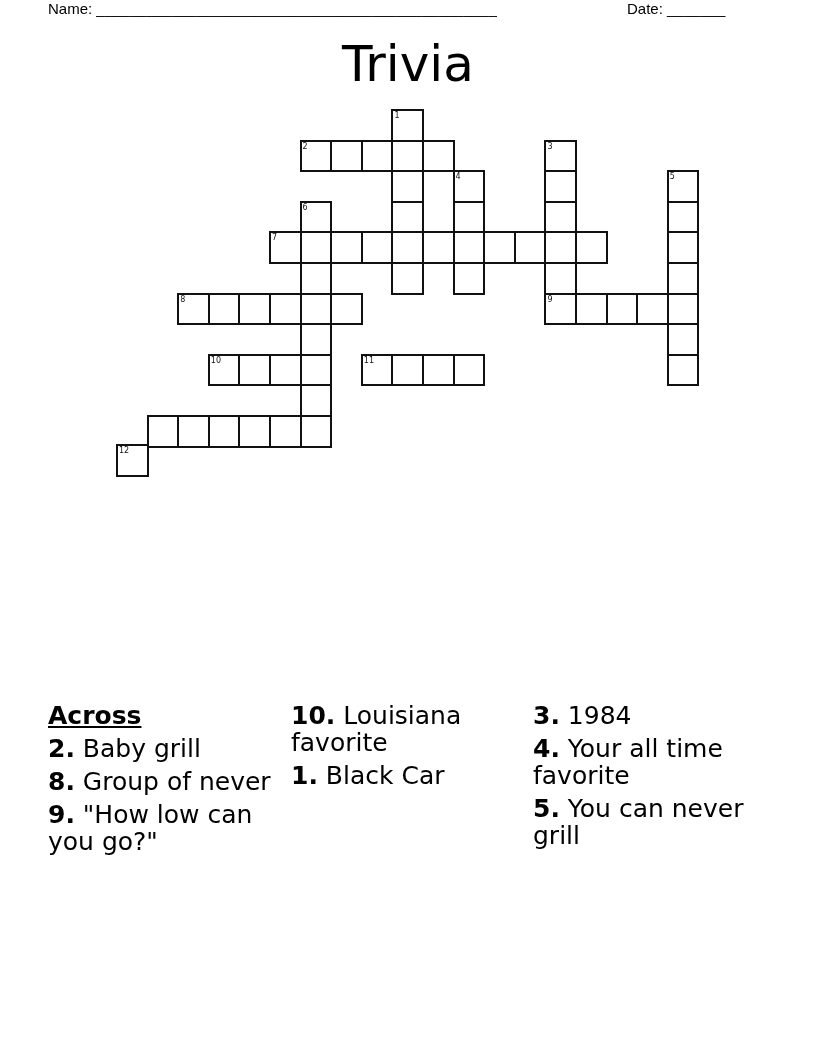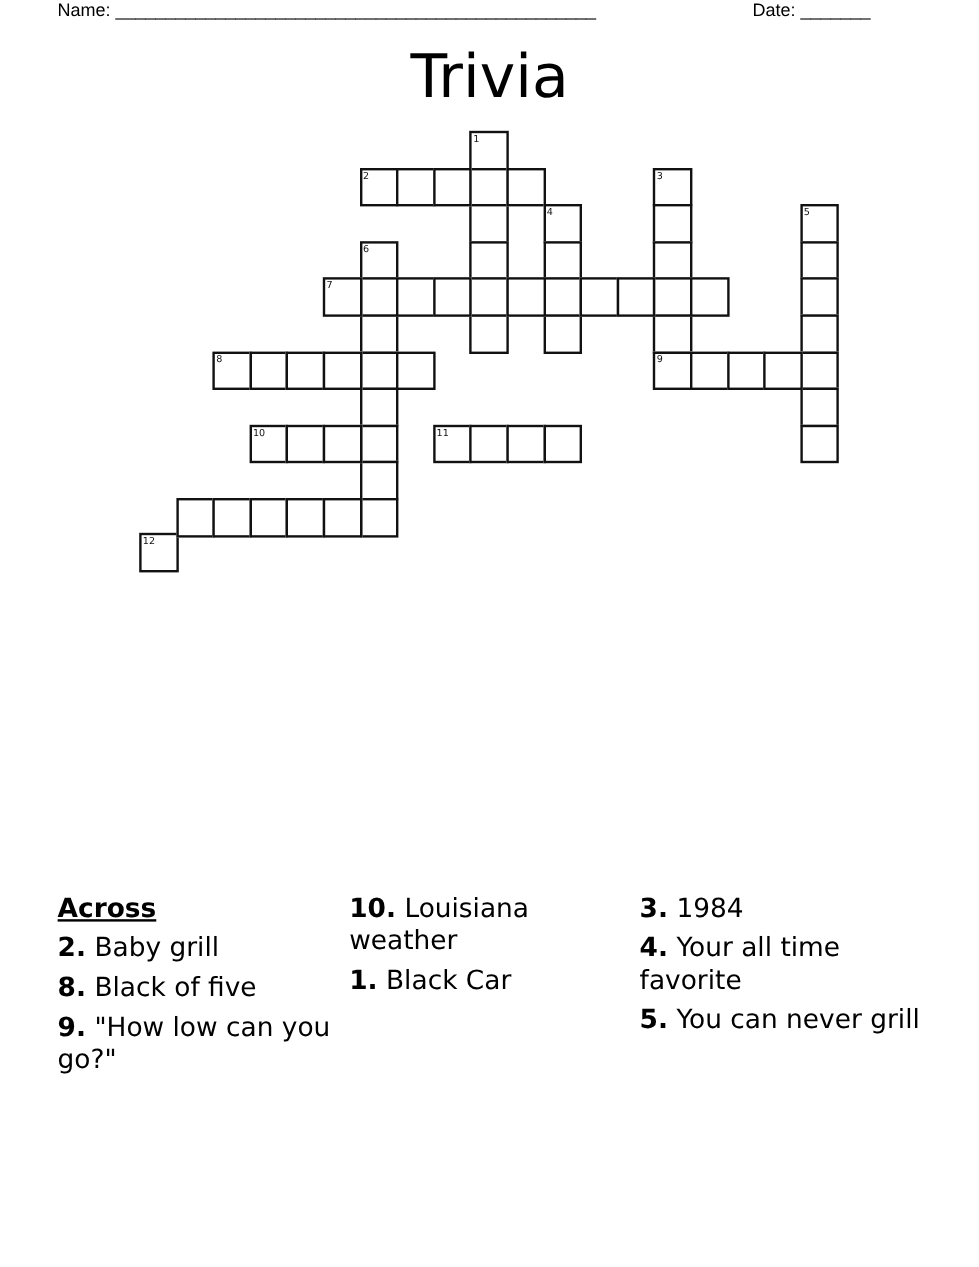--- a/index.html
+++ b/index.html
@@ -4,21 +4,21 @@
   <style>
     html, body { margin: 0; padding: 0; background: #ffffff; }
     body { width: 816px; height: 1056px; position: relative; overflow: hidden; color: #000; font-family: "DejaVu Sans", sans-serif; }
     .header { position: absolute; top: 0; left: 48px; width: 700px; height: 20px; font-family: "Liberation Sans", sans-serif; font-size: 15px; line-height: 18px; white-space: nowrap; }
     .header .name { position: absolute; left: 0; top: 0; }
     .header .date { position: absolute; left: 579px; top: 0; }
     .title { position: absolute; top: 34px; left: 0; width: 816px; text-align: center; font-family: "DejaVu Sans", sans-serif; font-size: 50px; line-height: 60px; }
     .grid { position: absolute; left: 0; top: 0; width: 816px; height: 460px; }
     .cell { position: absolute; width: 30.6px; height: 30.6px; box-sizing: border-box; border: 2px solid #111; background: #fff; margin-left: -1px; margin-top: -1px; width: 32.6px; height: 32.6px; }
     .cell .num { position: absolute; left: 1px; top: 0px; font-family: "DejaVu Sans", sans-serif; font-size: 8px; line-height: 9px; color: #111; }
-    .clues { position: absolute; top: 744px; font-family: "DejaVu Sans", sans-serif; font-size: 22px; line-height: 27px; }
+    .clues { position: absolute; top: 702px; font-family: "DejaVu Sans", sans-serif; font-size: 25px; line-height: 27px; }
     .col1 { left: 48px; width: 235px; }
     .col2 { left: 291px; width: 235px; }
     .col3 { left: 533px; width: 235px; }
     .clue { margin-bottom: 6px; }
     .clue b { font-weight: bold; }
     .section-head { font-weight: bold; text-decoration: underline; margin-bottom: 6px; }
   </style>
 </head>
 <body>
 
@@ -115,26 +115,26 @@
     <div class="cell" style="left: 147.6px; top: 416px;"></div>
     <div class="cell" style="left: 178.2px; top: 416px;"></div>
     <div class="cell" style="left: 208.8px; top: 416px;"></div>
     <div class="cell" style="left: 239.4px; top: 416px;"></div>
     <div class="cell" style="left: 270px; top: 416px;"></div>
   </div>
 
 <div class="clues col1">
   <div class="section-head">Across</div>
   <div class="clue"><b>2.</b> <span>Baby grill</span></div>
-  <div class="clue"><b>8.</b> <span>Black of five</span></div>
+  <div class="clue"><b>8.</b> <span>Group of never</span></div>
   <div class="clue"><b>9.</b> <span>"How low can you go?"</span></div>
 </div>
 
 <div class="clues col2">
-  <div class="clue"><b>10.</b> <span>Louisiana weather</span></div>
+  <div class="clue"><b>10.</b> <span>Louisiana favorite</span></div>
   <div class="clue"><b>1.</b> <span>Black Car</span></div>
 </div>
 
 <div class="clues col3">
   <div class="clue"><b>3.</b> <span>1984</span></div>
   <div class="clue"><b>4.</b> <span>Your all time favorite</span></div>
   <div class="clue"><b>5.</b> <span>You can never grill</span></div>
 </div>
 
 </body></html>

